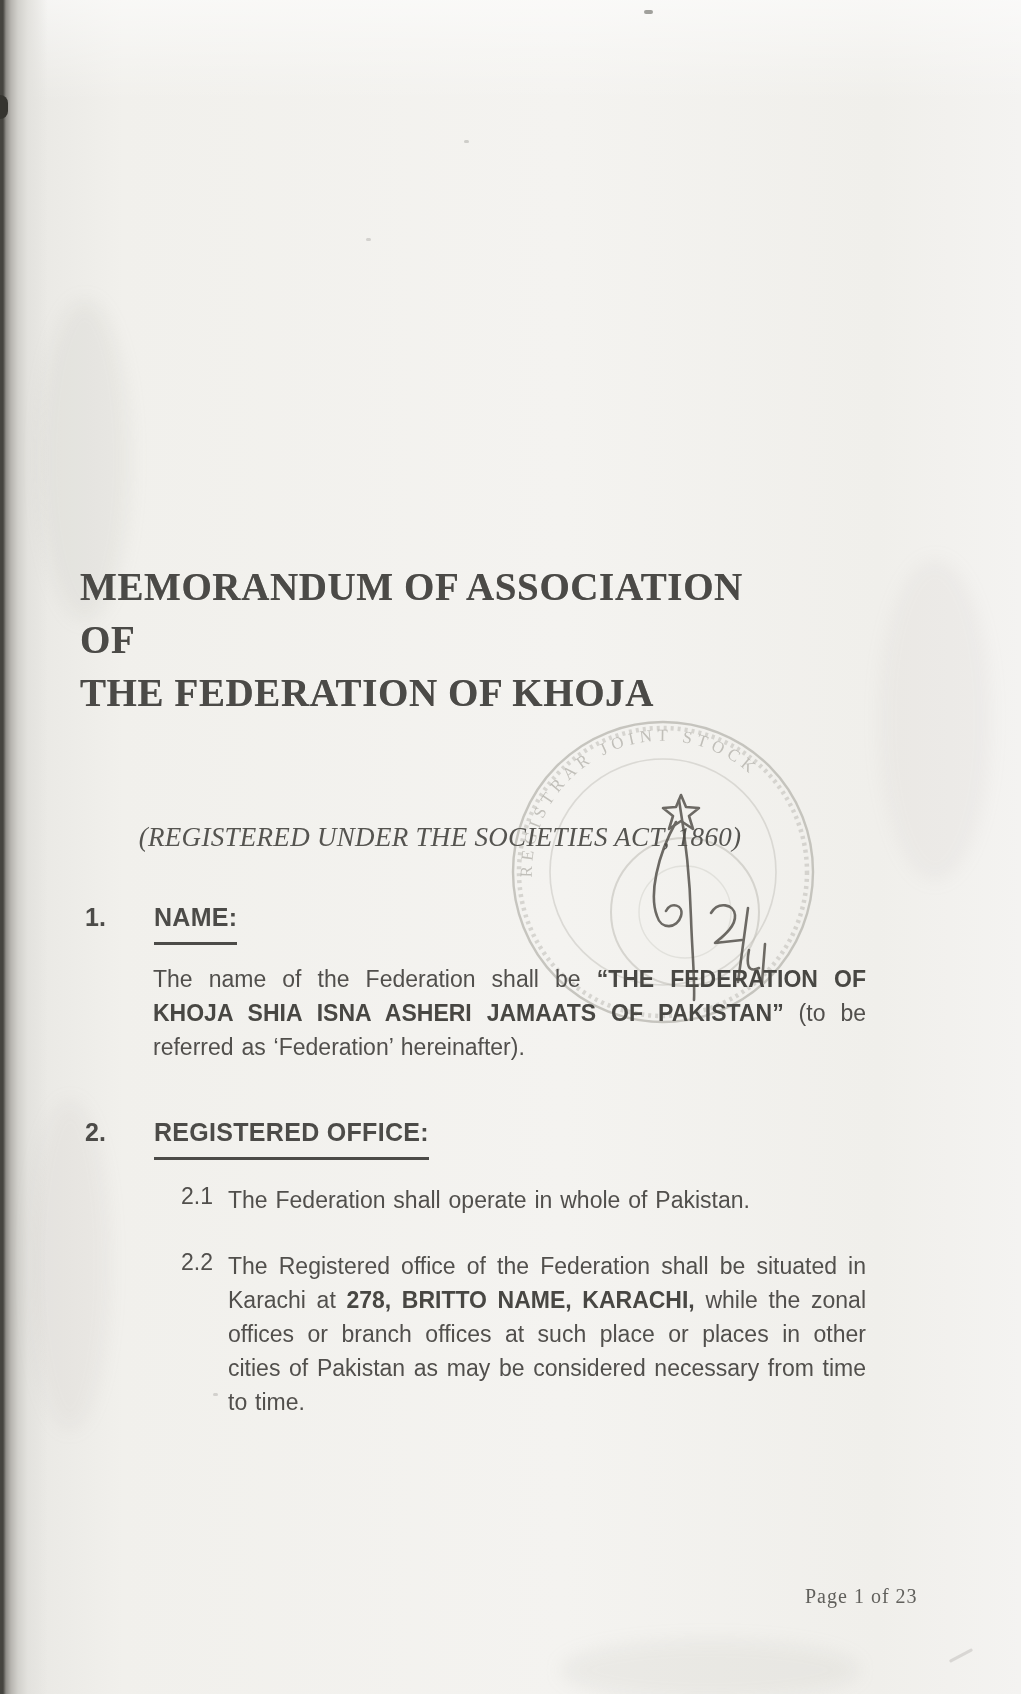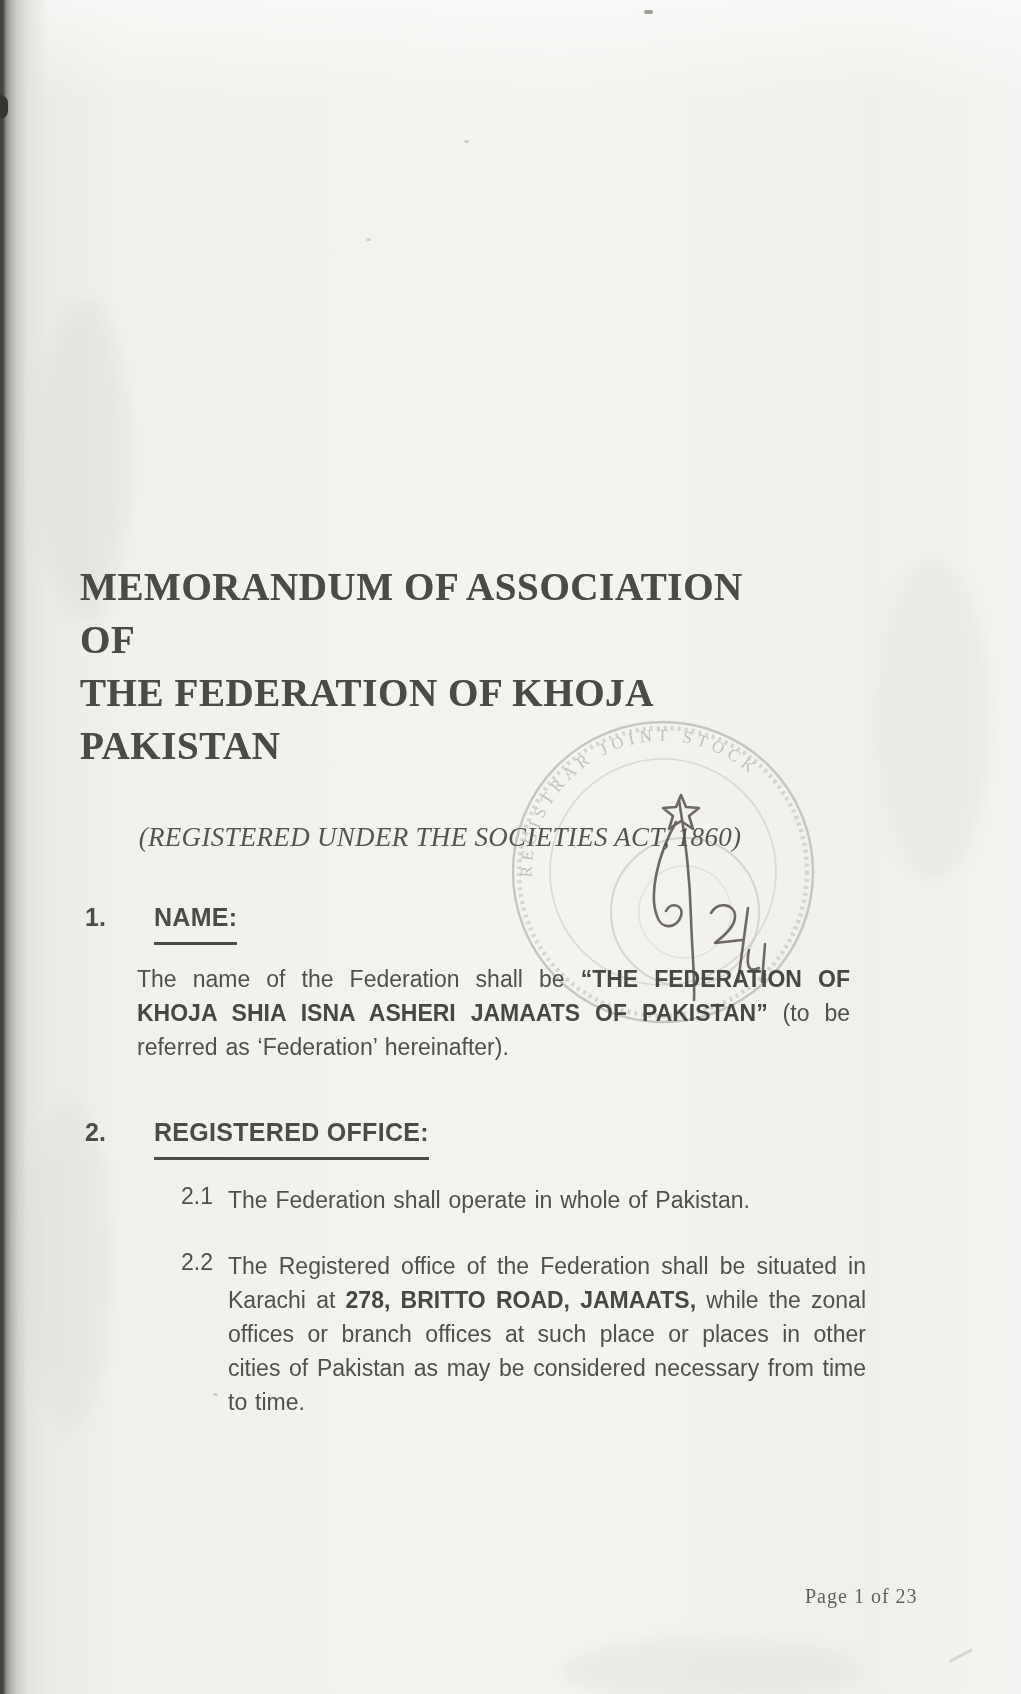--- a/index.html
+++ b/index.html
@@ -118,41 +118,40 @@
       <textPath href="#arcBottom" startOffset="50%">COMPANIES</textPath>
     </text>
   </svg>
 
   <div class="content">
 
     <div class="title-block">
       <div>MEMORANDUM OF ASSOCIATION</div>
       <div>OF</div>
       <div>THE FEDERATION OF KHOJA</div>
-      <div>PAKISTAN</div>
     </div>
 
     <div class="subtitle">(REGISTERED UNDER THE SOCIETIES ACT, 1860)</div>
 
     <div class="sec-num" style="top:903px">1.</div>
     <div class="sec-heading" style="top:903px">
       <span class="u">NAME:</span>
     </div>
-    <div class="para" style="left:137px;top:962px;width:713px"><span>The name of the Federation shall be </span><span class="b">“THE FEDERATION OF KHOJA SHIA ISNA ASHERI JAMAATS OF PAKISTAN”</span><span> (to be referred as ‘Federation’ hereinafter).</span></div>
+    <div class="para" style="left:153px;top:962px;width:713px"><span>The name of the Federation shall be </span><span class="b">“THE FEDERATION OF KHOJA SHIA ISNA ASHERI JAMAATS OF PAKISTAN”</span><span> (to be referred as ‘Federation’ hereinafter).</span></div>
 
     <div class="sec-num" style="top:1118px">2.</div>
     <div class="sec-heading" style="top:1118px">
       <span class="u">REGISTERED OFFICE:</span>
     </div>
 
     <div class="sub-num" style="left:153px;top:1183px">2.1</div>
     <div class="para noj" style="left:228px;top:1183px;width:645px"><span>The Federation shall operate in whole of Pakistan.</span></div>
 
     <div class="sub-num" style="left:153px;top:1249px">2.2</div>
-    <div class="para" style="left:228px;top:1249px;width:638px"><span>The Registered office of the Federation shall be situated in Karachi at </span><span class="b">278, BRITTO ROAD, JAMAATS,</span><span> while the zonal offices or branch offices at such place or places in other cities of Pakistan as may be considered necessary from time to time.</span></div>
+    <div class="para" style="left:228px;top:1249px;width:638px"><span>The Registered office of the Federation shall be situated in Karachi at </span><span class="b">278, BRITTO NAME, KARACHI,</span><span> while the zonal offices or branch offices at such place or places in other cities of Pakistan as may be considered necessary from time to time.</span></div>
 
     <div class="footer">Page 1 of 23</div>
   </div>
 
   <svg class="sig-svg" width="340" height="390" viewBox="0 0 340 390">
     <g fill="none" stroke="#4f4c46" stroke-width="2.6" stroke-linecap="round" stroke-linejoin="round" opacity=".82">
       <path d="M 186 145 L 191 157 L 204 158 L 194 166 L 198 179 L 186 171 L 174 179 L 178 166 L 168 158 L 181 157 Z"></path>
       <path d="M 184 150 C 190 185 195 230 196 268 C 197 300 200 330 199 350"></path>
       <path d="M 181 172 C 162 206 154 245 162 266 C 166 280 182 279 186 266 C 189 255 176 251 171 261"></path>
       <path d="M 216 263 C 223 251 239 254 240 265 C 241 277 227 287 220 293 L 247 290"></path>

